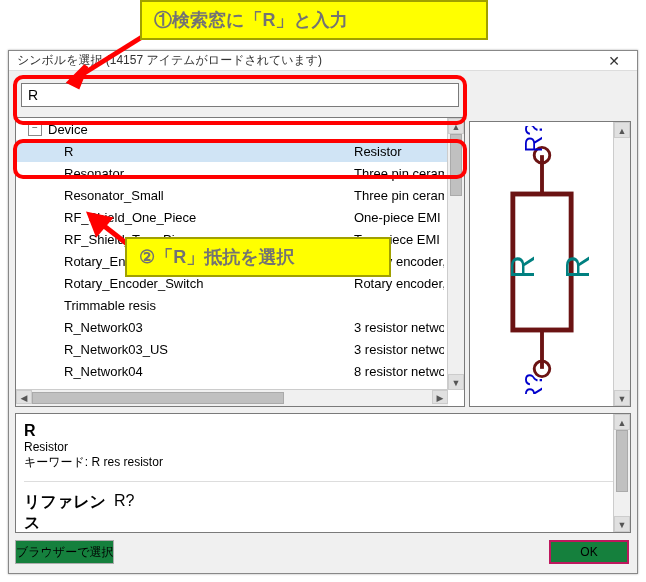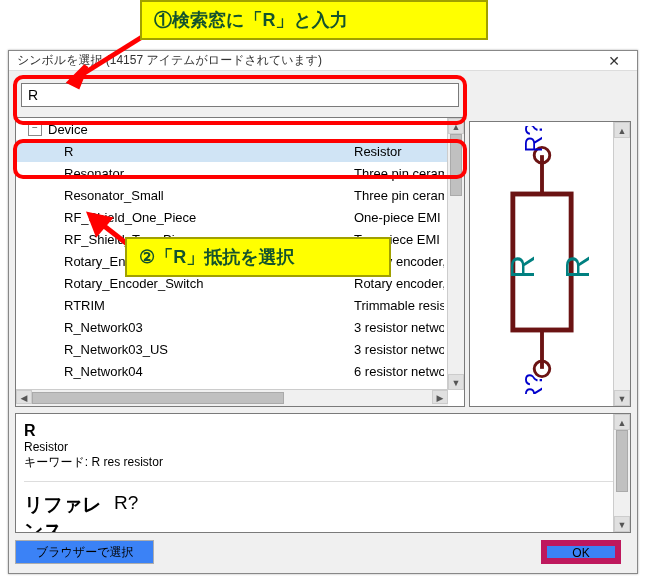--- a/index.html
+++ b/index.html
@@ -15,21 +15,21 @@
   .root {
     position: relative;
     width: 646px;
     height: 582px;
     box-sizing: border-box;
   }
   
   .callout {
     position: absolute;
     background: #ffff00;
-    color: #14532d;
+    color: #737373;
     font-weight: bold;
     font-size: 18px;
     padding: 6px 12px;
     border: 2px solid #a0a000;
     z-index: 10;
   }
   .callout1 { top: 0px; left: 140px; width: 320px; }
   .callout2 { top: 186px; left: 116px; width: 238px; }
   .arrow {
     position: absolute;
@@ -234,44 +234,44 @@
     border: 1px solid #7a7a7a;
     margin-top: 6px;
     padding: 8px;
     position: relative;
     overflow: hidden;
     box-sizing: border-box;
   }
   .info-pane .sym-name { font-size: 16px; font-weight: bold; }
   .info-pane .sym-desc { font-size: 12px; }
   .info-pane hr { border: none; border-top: 1px solid #ddd; margin: 10px 0; }
-  .info-pane .field-row { display: flex; font-size: 19px; margin-top: 8px; }
+  .info-pane .field-row { display: flex; font-size: 16px; margin-top: 8px; }
   .info-pane .field-label { width: 90px; font-weight: bold; }
   .info-pane .vscroll {
     position: absolute; top:0; right:0; bottom:0; width:16px;
     background:#f0f0f0; border-left:1px solid #ccc;
   }
   .info-pane .vscroll .btn { height:16px; background:#e0e0e0; text-align:center; font-size:9px; line-height:16px; color:#555; border:1px solid #ccc; box-sizing:border-box; }
   .info-pane .vscroll .thumb { position:absolute; top:16px; left:2px; right:2px; height:60px; background:#c0c0c0; border:1px solid #aaa; }
   .button-row {
     display: flex;
     align-items: center;
     height: 30px;
     margin-top: 4px;
   }
   .button-row button {
     height: 24px;
-    padding: 0 20px;
+    padding: 0 0;
     font-size: 12px;
-    background: #3b82f6;
+    background: #15803d;
     border: 1px solid #adadad;
     cursor: pointer;
   }
   .button-row .spacer { flex: 1; }
-  .button-row .ok { width: 80px; margin-right: 10px; border:6px solid #be185d; }
+  .button-row .ok { width: 80px; margin-right: 2px; border:2px solid #be185d; }
   .button-row .cancel { width: 80px; }
 </style>
 </head>
 <body>
 
 <div class="root">
 
   <div class="callout callout1">①検索窓に「R」と入力</div>
   <svg class="arrow" style="top:22px; left:50px;" width="120" height="80">
     <line x1="100" y1="10" x2="20" y2="60" class="arrow-line"></line>
@@ -323,34 +323,33 @@
               </div>
               <div class="tree-row child">
                 <span class="col1">Rotary_Encoder</span>
                 <span class="col2">Rotary encoder,</span>
               </div>
               <div class="tree-row child">
                 <span class="col1">Rotary_Encoder_Switch</span>
                 <span class="col2">Rotary encoder,</span>
               </div>
               <div class="tree-row child">
-                <span class="col1">RTRIM</span>
                 <span class="col2">Trimmable resis</span>
               </div>
               <div class="tree-row child">
                 <span class="col1">R_Network03</span>
                 <span class="col2">3 resistor netwo</span>
               </div>
               <div class="tree-row child">
                 <span class="col1">R_Network03_US</span>
                 <span class="col2">3 resistor netwo</span>
               </div>
               <div class="tree-row child">
                 <span class="col1">R_Network04</span>
-                <span class="col2">6 resistor netwo</span>
+                <span class="col2">8 resistor netwo</span>
               </div>
             </div>
             <div class="vscroll">
               <div class="btn">▲</div>
               <div class="thumb"></div>
               <div class="btn" style="position:absolute;bottom:0;left:0;right:0;">▼</div>
             </div>
             <div class="hscroll">
               <div class="btn">◀</div>
               <div class="thumb"></div>

